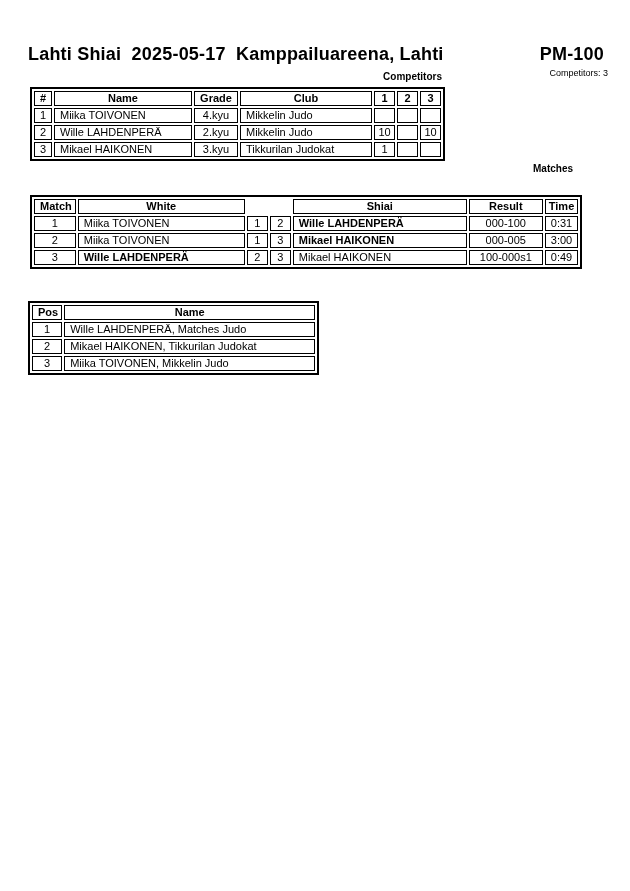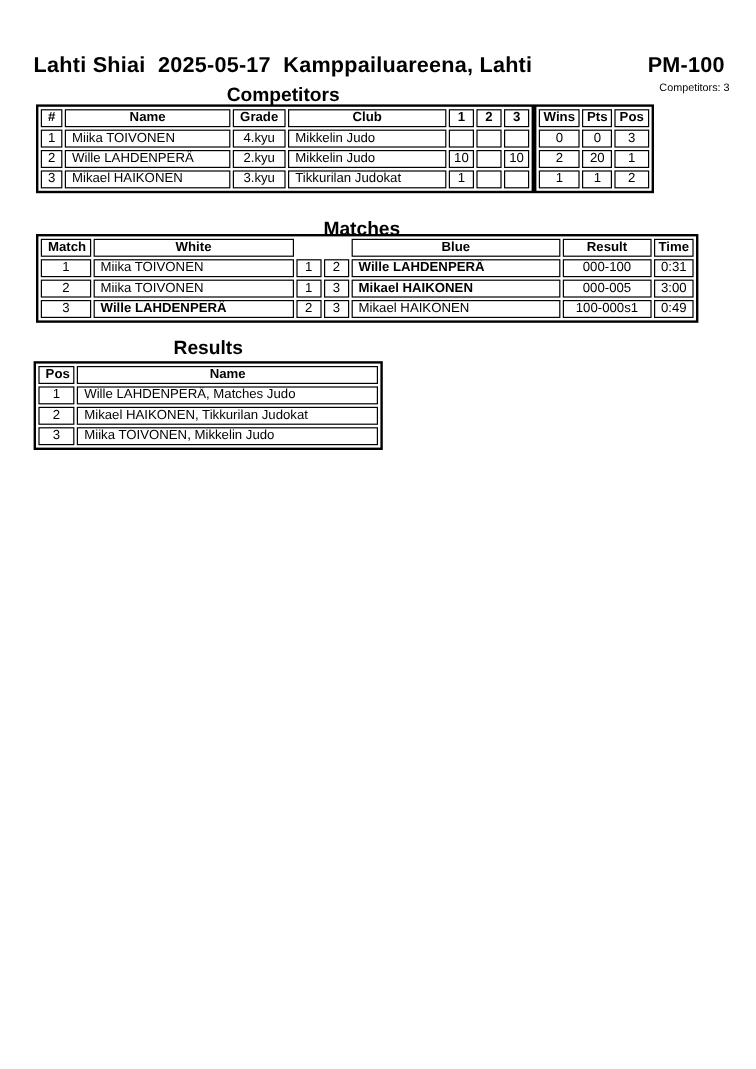--- a/index.html
+++ b/index.html
@@ -30,26 +30,26 @@
     white-space: pre;
   }
   .count-label {
     position: absolute;
     top: 68px;
     right: 22px;
     font-size: 9px;
   }
   .section-heading {
     position: absolute;
-    text-align: center;
-    font-size: 16px;
+    text-align: right;
+    font-size: 10px;
     font-weight: bold;
   }
   .h-competitors { left: 30px; width: 412px; top: 71px; }
-  .h-matches    { left: 30px; width: 543px; top: 183px; }
+  .h-matches    { left: 30px; width: 543px; top: 163px; }
   .h-results    { left: 28px; width: 291px; top: 282px; }
 
   .comp-wrap {
     position: absolute;
     left: 30px;
     top: 87px;
     display: flex;
     align-items: flex-start;
   }
   .matches-pos { position: absolute; left: 30px; top: 195px; }
@@ -152,49 +152,20 @@
         <td class="txt-left">Mikael HAIKONEN</td>
         <td>3.kyu</td>
         <td class="txt-left">Tikkurilan Judokat</td>
         <td>1</td>
         <td></td>
         <td></td>
       </tr>
     </tbody>
       </table>
 
-    <table class="grid tB">
-      <colgroup>
-          <col class="c-wins">
-          <col class="c-pts">
-          <col class="c-pos">
-        </colgroup>
-      <tbody>
-          <tr>
-        <th>Wins</th>
-        <th>Pts</th>
-        <th>Pos</th>
-      </tr>
-      <tr>
-        <td>0</td>
-        <td>0</td>
-        <td>3</td>
-      </tr>
-      <tr>
-        <td>2</td>
-        <td>20</td>
-        <td>1</td>
-      </tr>
-      <tr>
-        <td>1</td>
-        <td>1</td>
-        <td>2</td>
-      </tr>
-    </tbody>
-      </table>
   </div>
 
   <div class="section-heading h-matches">Matches</div>
 
   <div class="matches-pos">
     <table class="grid tM">
       <colgroup>
         <col class="c-match">
           <col class="c-white">
           <col class="c-n">
@@ -202,21 +173,21 @@
         <col class="c-blue">
           <col class="c-res">
           <col class="c-time">
       </colgroup>
       <tbody>
           <tr>
         <th class="txt-left">Match</th>
         <th>White</th>
         <th class="spacer"></th>
         <th class="spacer"></th>
-        <th>Blue</th>
+        <th>Shiai</th>
         <th>Result</th>
         <th>Time</th>
       </tr>
       <tr>
         <td>1</td>
         <td class="txt-left">Miika TOIVONEN</td>
         <td>1</td>
         <td>2</td>
         <td class="txt-left bold">Wille LAHDENPERÄ</td>
         <td>000-100</td>
@@ -237,21 +208,20 @@
         <td>2</td>
         <td>3</td>
         <td class="txt-left">Mikael HAIKONEN</td>
         <td>100-000s1</td>
         <td>0:49</td>
       </tr>
     </tbody>
       </table>
   </div>
 
-  <div class="section-heading h-results">Results</div>
 
   <div class="results-pos">
     <table class="grid tR">
       <colgroup>
           <col class="c-rpos">
           <col class="c-rname">
         </colgroup>
       <tbody>
           <tr>
         <th class="txt-left">Pos</th>

